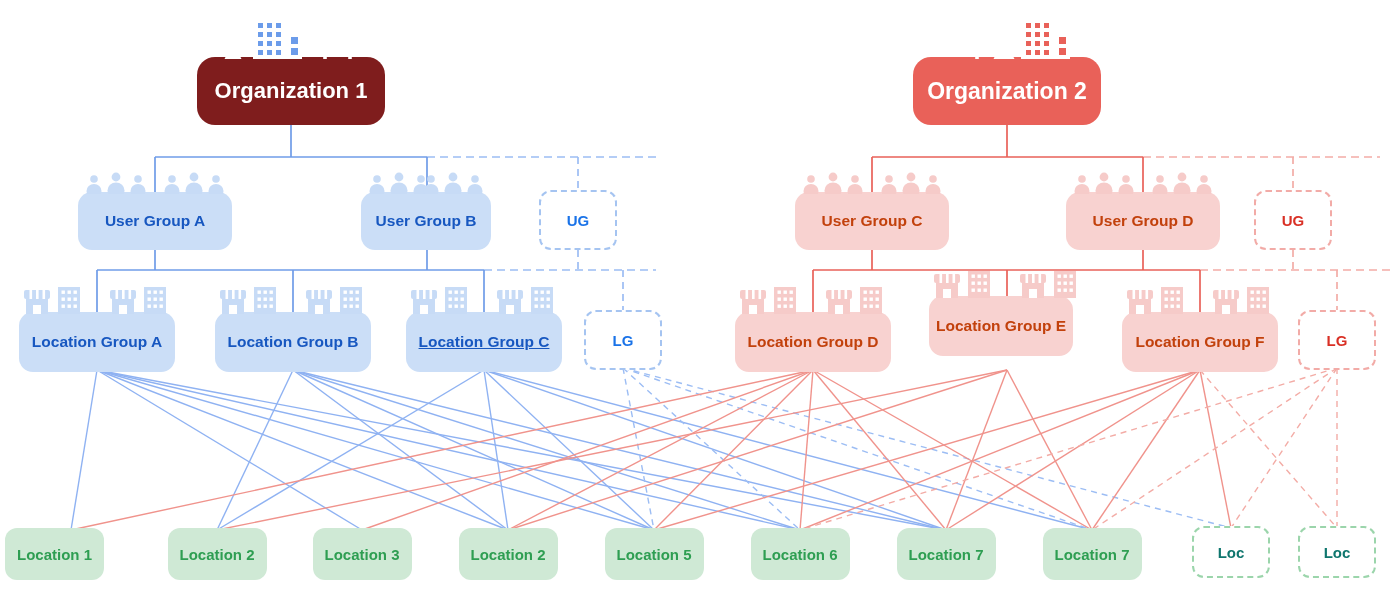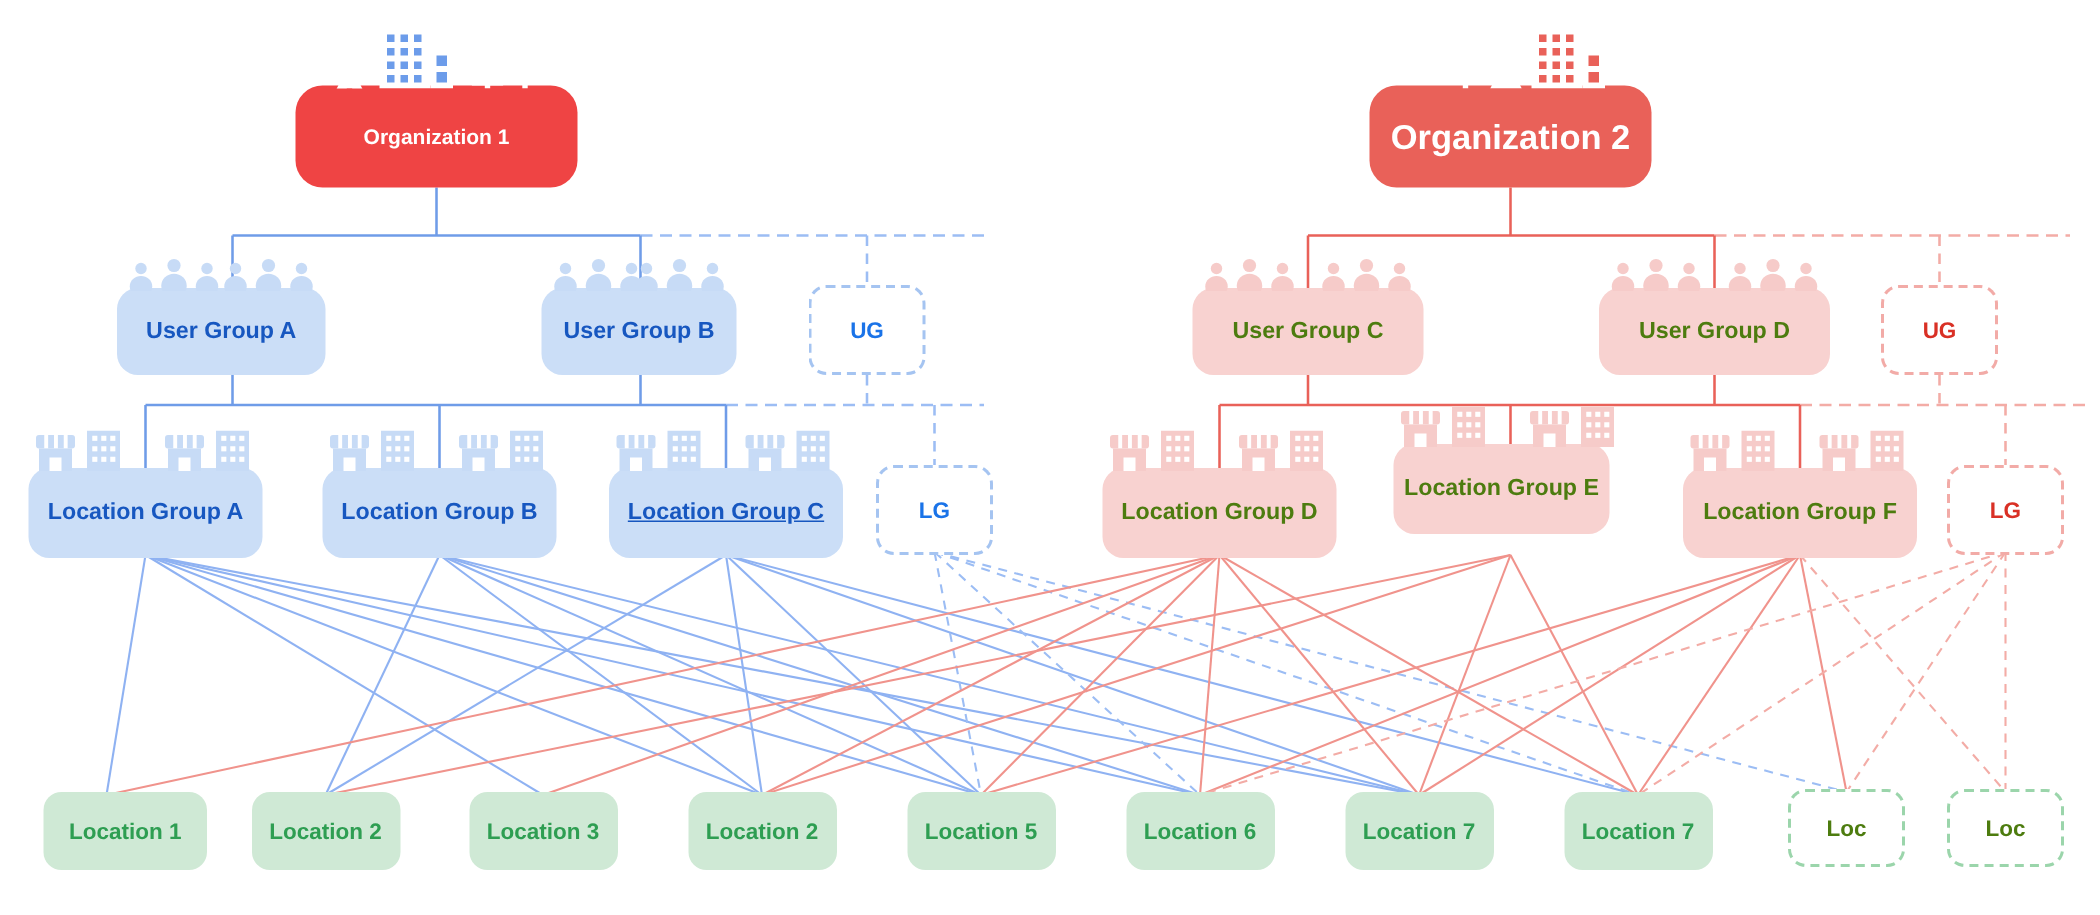--- a/index.html
+++ b/index.html
@@ -1,28 +1,28 @@
 <!DOCTYPE html>
 <html><head>
 <meta charset="utf-8">
 <style>
   html,body{margin:0;padding:0;background:#ffffff;}
   #stage{position:relative;width:1400px;height:610px;background:#ffffff;overflow:hidden;
          font-family:"Liberation Sans",sans-serif;}
   #wires{position:absolute;left:0;top:0;z-index:0;}
   .node{position:absolute;z-index:2;display:flex;align-items:center;justify-content:center;
         font-weight:bold;text-align:center;box-sizing:border-box;}
-  .org-blue{background:#ef4444;color:#ffffff;border-radius:18px;font-size:14px;}
+  .org-blue{background:#7f1d1d;color:#ffffff;border-radius:18px;font-size:22px;}
   .org-red{background:#e96159;color:#ffffff;border-radius:18px;font-size:23px;}
   .group-blue{background:#cbdef7;color:#1757c0;border-radius:14px;font-size:15.5px;}
-  .group-red{background:#f8d2d0;color:#4d7c0f;border-radius:14px;font-size:15.5px;}
+  .group-red{background:#f8d2d0;color:#c2410c;border-radius:14px;font-size:15.5px;}
   .dashed-blue{background:#ffffff;border:2px dashed #a5c4f1;color:#1a73e8;border-radius:12px;font-size:15px;}
   .dashed-red{background:#ffffff;border:2px dashed #f2aba7;color:#d93025;border-radius:12px;font-size:15px;}
   .location{background:#cfe9d5;color:#2e9e52;border-radius:12px;font-size:15px;}
-  .dashed-green{background:#ffffff;border:2px dashed #9bd5ab;color:#4d7c0f;border-radius:12px;font-size:15px;}
+  .dashed-green{background:#ffffff;border:2px dashed #9bd5ab;color:#0f766e;border-radius:12px;font-size:15px;}
   .deco{position:absolute;pointer-events:none;line-height:0;}
 </style>
 </head>
 <body>
 
 <div id="stage">
   <svg id="wires" width="1400" height="610" viewBox="0 0 1400 610">
       <line x1="97" y1="370" x2="71" y2="530" stroke="#8fb2f2" stroke-width="1.4"></line>
       <line x1="97" y1="370" x2="362" y2="530" stroke="#8fb2f2" stroke-width="1.4"></line>
       <line x1="97" y1="370" x2="508" y2="530" stroke="#8fb2f2" stroke-width="1.4"></line>
@@ -136,21 +136,21 @@
             <rect x="122" y="22" width="5" height="5" fill="#e96159"></rect>
             <rect x="131" y="22" width="5" height="5" fill="#e96159"></rect>
             <rect x="113" y="31" width="5" height="5" fill="#e96159"></rect>
             <rect x="122" y="31" width="5" height="5" fill="#e96159"></rect>
             <rect x="131" y="31" width="5" height="5" fill="#e96159"></rect>
             <rect x="142" y="13" width="15" height="27" fill="#fff"></rect>
             <rect x="146" y="18" width="7" height="7" fill="#e96159"></rect>
             <rect x="146" y="29" width="7" height="7" fill="#e96159"></rect>
           </svg></div>
       </div>
-      <div class="node group-blue" style="left: 78px; top: 192px; width: 139px; height: 58px;">
+      <div class="node group-blue" style="left: 78px; top: 192px; width: 154px; height: 58px;">
         <span>User Group A</span>
         <div class="deco" style="left: 6px; top: -20px;"><svg width="64" height="22" viewBox="0 0 64 22">
             <circle cx="10" cy="7" r="3.8" fill="#c7dbf6"></circle>
             <rect x="2.5" y="12" width="15" height="14" rx="7.5" fill="#c7dbf6"></rect>
             <circle cx="32" cy="5" r="4.4" fill="#c7dbf6"></circle>
             <rect x="23.5" y="10.5" width="17" height="16" rx="8.5" fill="#c7dbf6"></rect>
             <circle cx="54" cy="7" r="3.8" fill="#c7dbf6"></circle>
             <rect x="46.5" y="12" width="15" height="14" rx="7.5" fill="#c7dbf6"></rect>
           </svg></div>
         <div class="deco" style="right: 6px; top: -20px;"><svg width="64" height="22" viewBox="0 0 64 22">
@@ -446,21 +446,21 @@
             <rect x="131.5" y="10.5" width="3.4" height="3.4" fill="#fff"></rect>
             <rect x="137.5" y="10.5" width="3.4" height="3.4" fill="#fff"></rect>
             <rect x="125.5" y="17.5" width="3.4" height="3.4" fill="#fff"></rect>
             <rect x="131.5" y="17.5" width="3.4" height="3.4" fill="#fff"></rect>
             <rect x="137.5" y="17.5" width="3.4" height="3.4" fill="#fff"></rect>
           </svg></div>
       </div>
       <div class="node dashed-red" style="left: 1298px; top: 310px; width: 78px; height: 60px;">
         <span>LG</span>
       </div>
-      <div class="node location" style="left: 29px; top: 528px; width: 109px; height: 52px;">
+      <div class="node location" style="left: 5px; top: 528px; width: 99px; height: 52px;">
         <span>Location 1</span>
       </div>
       <div class="node location" style="left: 167.5px; top: 528px; width: 99px; height: 52px;">
         <span>Location 2</span>
       </div>
       <div class="node location" style="left: 312.5px; top: 528px; width: 99px; height: 52px;">
         <span>Location 3</span>
       </div>
       <div class="node location" style="left: 458.5px; top: 528px; width: 99px; height: 52px;">
         <span>Location 2</span>

